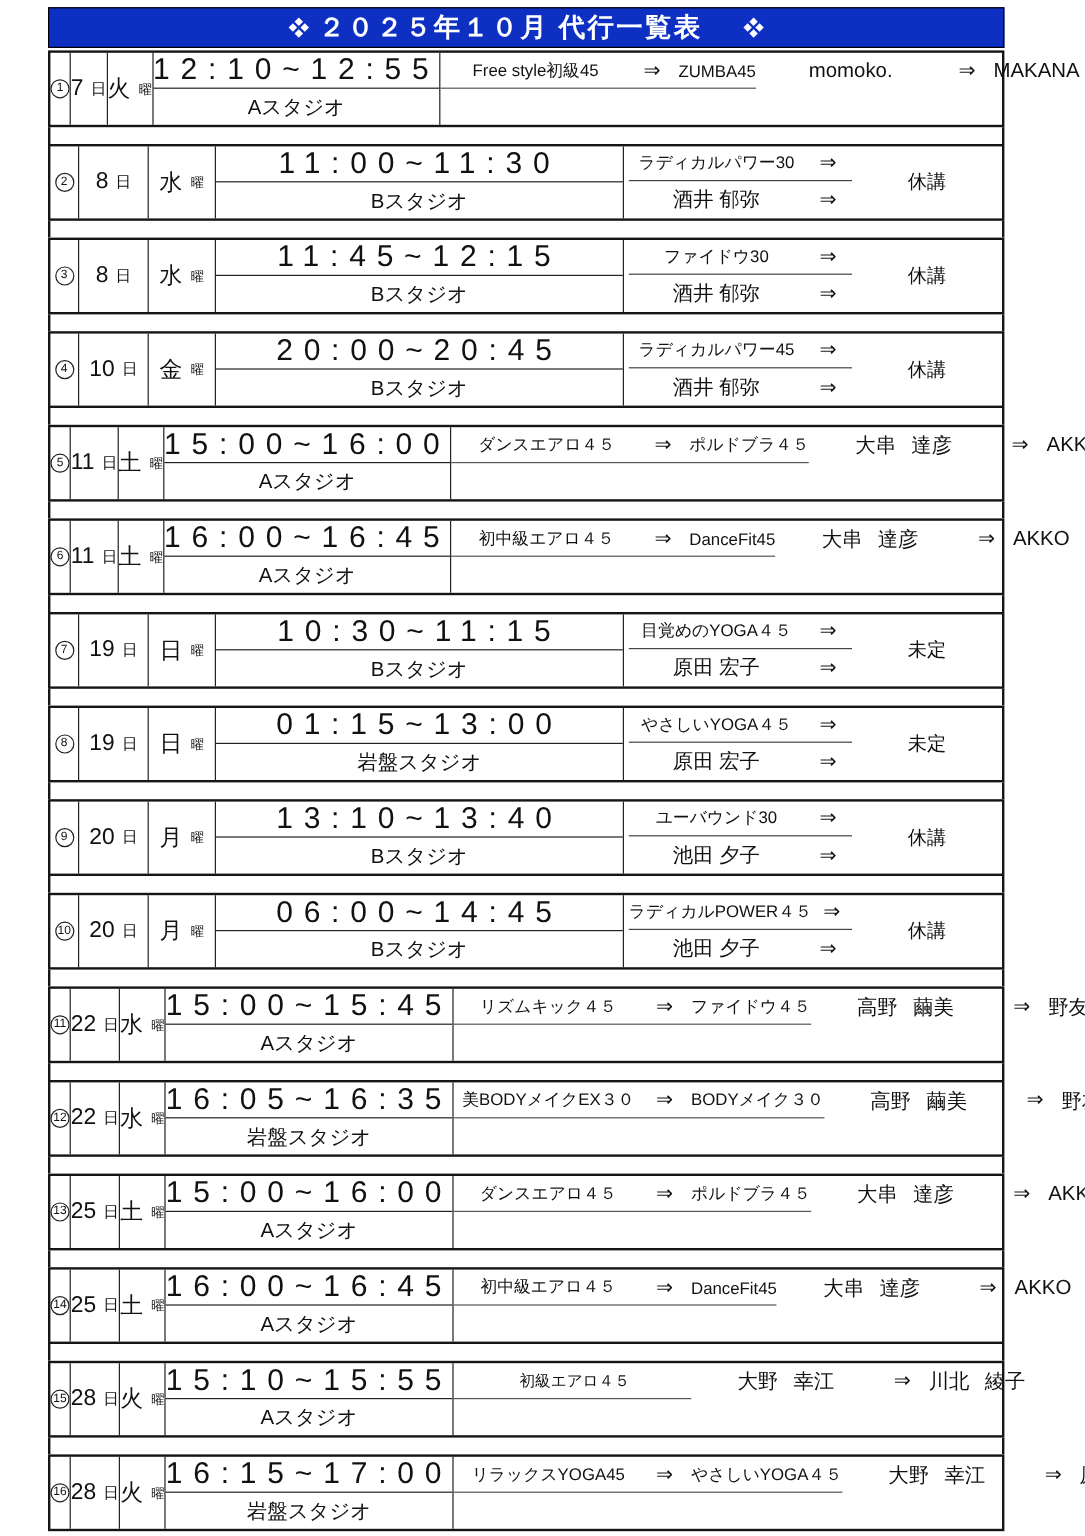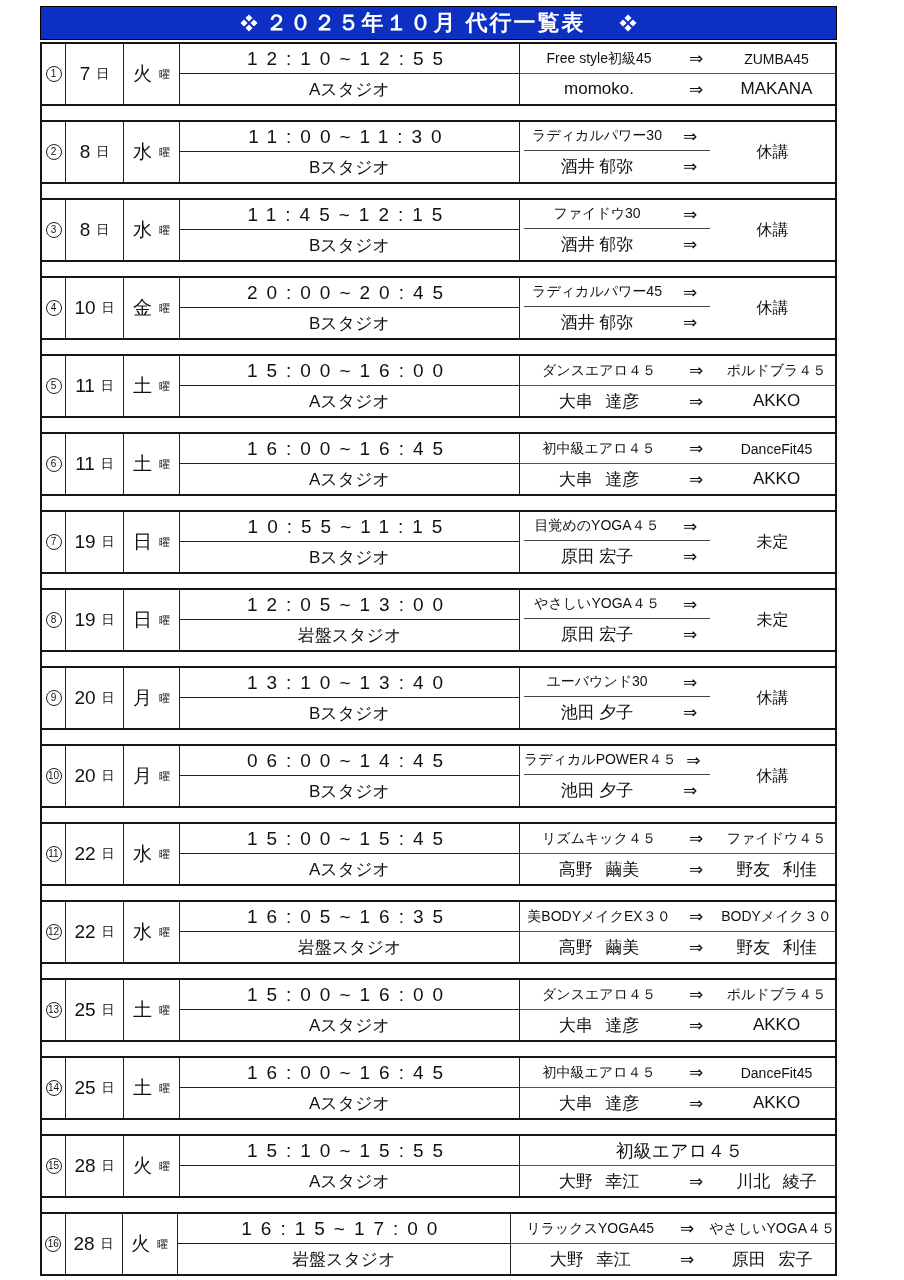--- a/index.html
+++ b/index.html
@@ -25,35 +25,35 @@
     display:flex; align-items:center; justify-content:center; font-size:10px; line-height:1; }
   .c-day { width:58px; border-right:1px solid #222; display:flex; align-items:center; justify-content:center; gap:6px; }
   .d-num { font-size:19px; }
   .d-suf { font-size:13px; }
   .c-wd { width:56px; border-right:1px solid #222; display:flex; align-items:center; justify-content:center; gap:7px; }
   .w-k { font-size:19px; }
   .w-s { font-size:11px; }
 
   .c-tp { width:340px; border-right:1px solid #222; display:flex; flex-direction:column; }
   .t-time { height:50%; border-bottom:1px solid #222; display:flex; align-items:center; justify-content:center;
-    font-size:19px; letter-spacing:9px; white-space:nowrap; }
+    font-size:25px; letter-spacing:9px; white-space:nowrap; }
   .t-place { height:50%; display:flex; align-items:center; justify-content:center; font-size:17px; }
 
-  .c-change { flex:1; display:flex; flex-direction:column; }
+  .c-change { flex:1; display:flex; flex-direction:row; }
 
   
   .swap .sw-row { height:50%; display:grid; grid-template-columns:minmax(150px,max-content) 44px 1fr;
     align-items:center; padding-left:4px; }
   .swap .sw-row:first-child { border-bottom:1px solid #555; }
   .sw-old, .sw-new { text-align:center; white-space:nowrap; }
   .sw-arrow { text-align:center; font-size:17px; }
   .row-class { font-size:14px; }
   .row-inst { font-size:17px; }
   .row-inst .sw-old, .row-inst .sw-new { word-spacing:8px; }
-  .sw-full { grid-column:1 / span 3; text-align:center; font-size:18px; }
+  .sw-full { grid-column:1 / span 3; text-align:center; font-size:13px; }
 
   
   .status { flex-direction:row; }
   .st-left { width:190px; display:flex; flex-direction:column; padding-left:4px; }
   .st-row { height:32px; display:grid; grid-template-columns:minmax(146px,max-content) 1fr; align-items:center; }
   .st-row:first-child { border-bottom:1px solid #444; height:30px; }
   .st-old { text-align:center; white-space:nowrap; }
   .st-arrow { text-align:center; font-size:17px; }
   .st-status { flex:1; display:flex; align-items:center; justify-content:center; font-size:16px; word-spacing:4px; }
 </style>
@@ -268,21 +268,21 @@
     </div>
     <div class="cell c-day">
       <span class="d-num">19</span>
       <span class="d-suf">日</span>
     </div>
     <div class="cell c-wd">
       <span class="w-k">日</span>
       <span class="w-s">曜</span>
     </div>
     <div class="cell c-tp">
-      <div class="t-time">10:55~11:15</div>
+      <div class="t-time">10:30~11:15</div>
       <div class="t-place">Bスタジオ</div>
     </div>
     <div class="cell c-change status">
   <div class="st-left">
     <div class="st-row row-class">
       <span class="st-old">目覚めのYOGA４５</span>
       <span class="st-arrow">⇒</span>
     </div>
     <div class="st-row row-inst">
       <span class="st-old">原田 宏子</span>
@@ -299,21 +299,21 @@
     </div>
     <div class="cell c-day">
       <span class="d-num">19</span>
       <span class="d-suf">日</span>
     </div>
     <div class="cell c-wd">
       <span class="w-k">日</span>
       <span class="w-s">曜</span>
     </div>
     <div class="cell c-tp">
-      <div class="t-time">12:05~13:00</div>
+      <div class="t-time">01:15~13:00</div>
       <div class="t-place">岩盤スタジオ</div>
     </div>
     <div class="cell c-change status">
   <div class="st-left">
     <div class="st-row row-class">
       <span class="st-old">やさしいYOGA４５</span>
       <span class="st-arrow">⇒</span>
     </div>
     <div class="st-row row-inst">
       <span class="st-old">原田 宏子</span>

